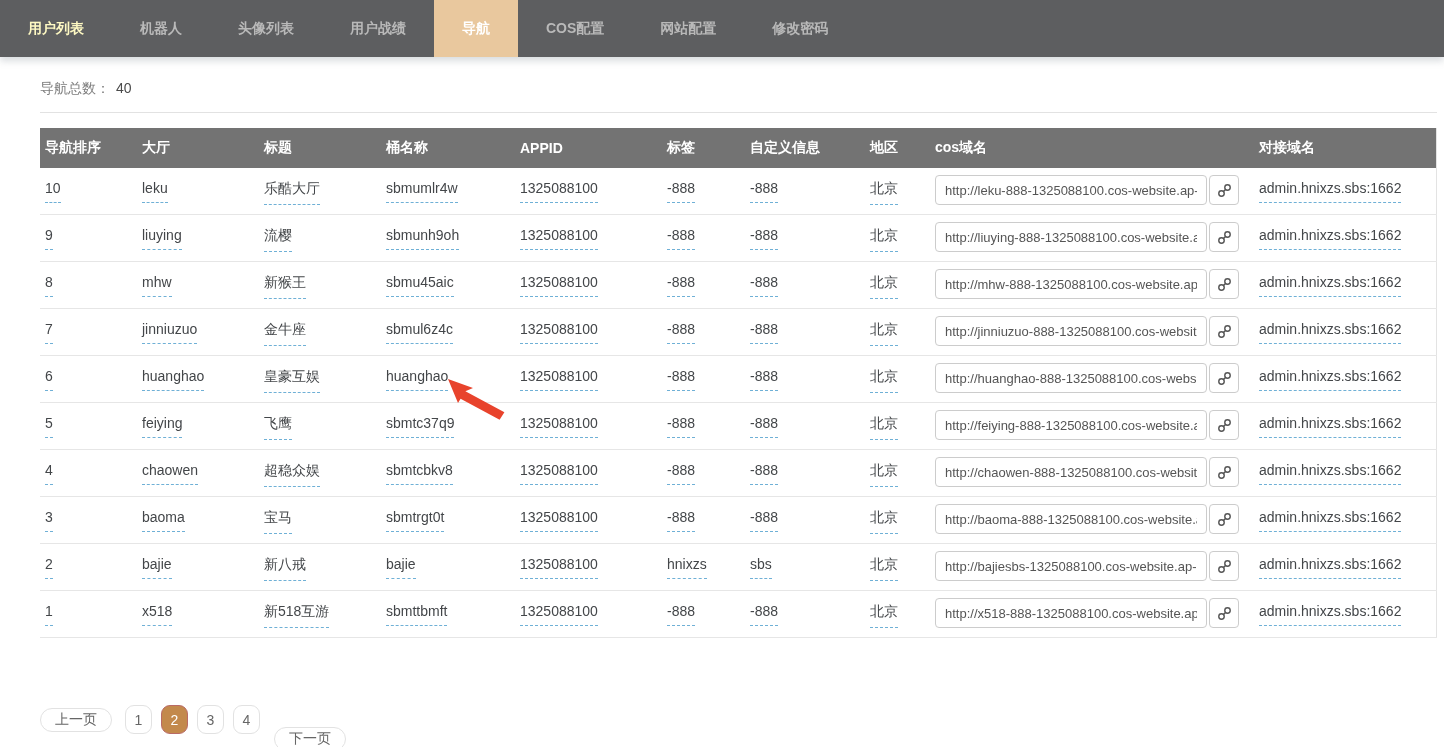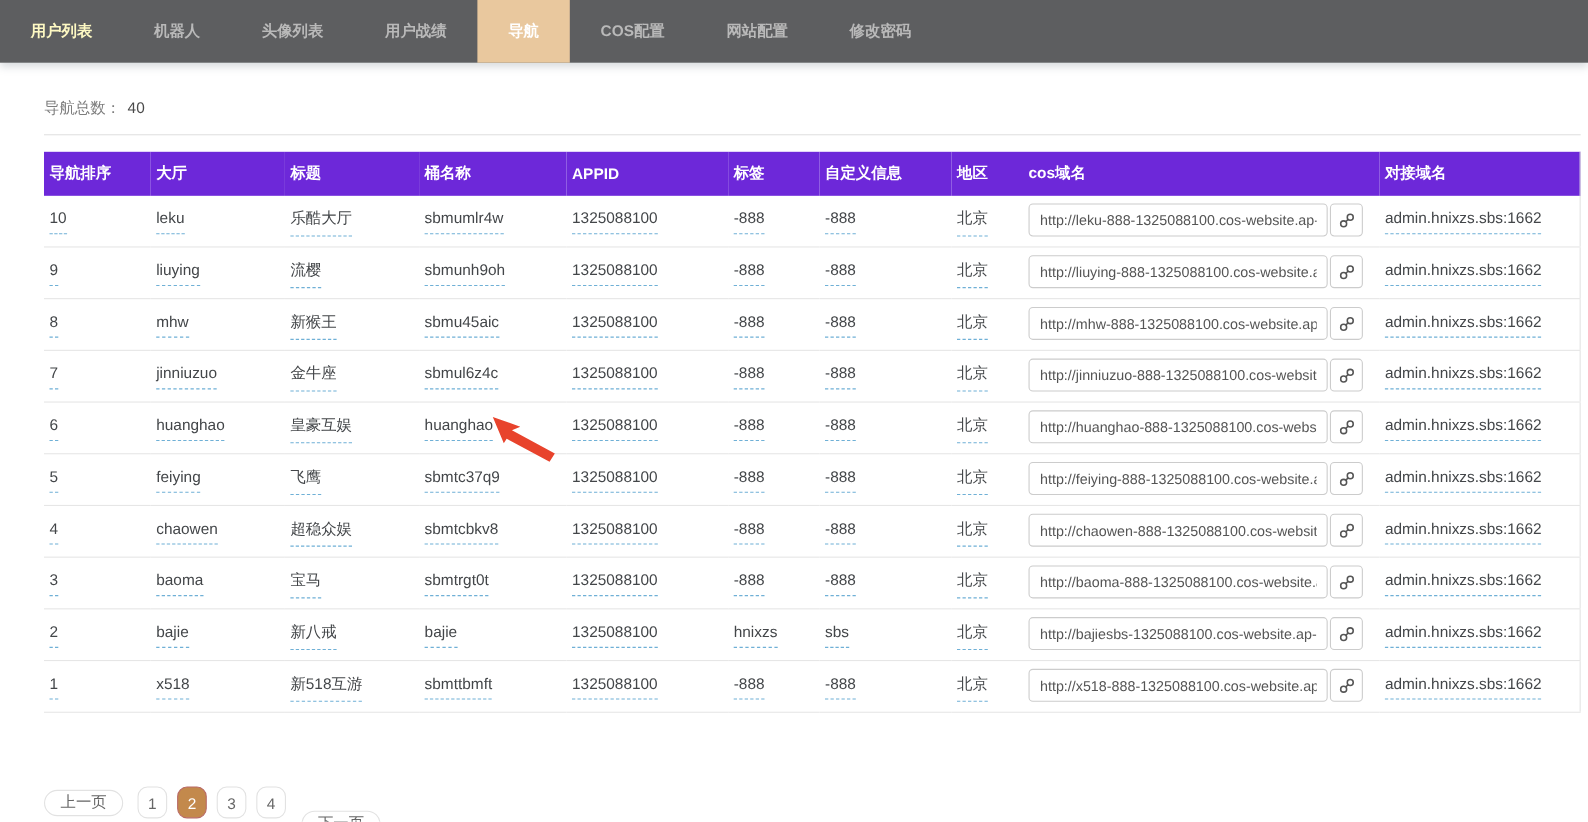--- a/index.html
+++ b/index.html
@@ -9,28 +9,28 @@
   
   .navbar { height: 57px; background: #5d5e60; display: flex; align-items: stretch;
     box-shadow: 0 4px 7px rgba(120,130,140,.28); position: relative; z-index: 5; }
   .nav-tab { padding: 0 28px; line-height: 57px; font-size: 14px; font-weight: 700;
     color: #b9b9b9; cursor: pointer; white-space: nowrap; }
   .nav-tab.first { color: #fef9c3; }
   .nav-tab.active { background: #e9c89e; color: #fff; }
 
   
   .content { margin: 0 7px 0 40px; }
-  .summary { padding-top: 33px; font-size: 14px; color: #7d7d7d; }
+  .summary { padding-top: 23px; font-size: 14px; color: #7d7d7d; }
   .summary b { color: #4a4a4a; font-weight: 400; margin-left: 6px; }
   .rule { border: none; border-top: 1px solid #e2e2e2; margin-top: 14px; }
 
   
   table { border-collapse: collapse; table-layout: fixed; width: 1397px;
     margin-top: 15px; border-right: 1px solid #e3e3e3; }
-  thead th { background: #6d28d9; color: #fff; font-size: 14px; font-weight: 700;
+  thead th { background: #737373; color: #fff; font-size: 14px; font-weight: 700;
     text-align: left; padding: 11px 4px 11px 5px; white-space: nowrap; }
   tbody td { border-bottom: 1px solid #e6e6e6; padding: 12px 4px 9px 5px;
     font-size: 14px; color: #434649; vertical-align: top; white-space: nowrap;
     overflow: hidden; }
   td.cos-cell { padding-top: 7px; padding-bottom: 6px; }
   .editable { display: inline-block; border-bottom: 1px dashed #6fb0d6;
     padding-bottom: 6px; cursor: pointer; }
   .cos-wrap { display: flex; align-items: center; }
   .cos-input { width: 272px; height: 30px; border: 1px solid #ccc; border-radius: 4px;
     padding: 0 9px; font-size: 13px; color: #555;

